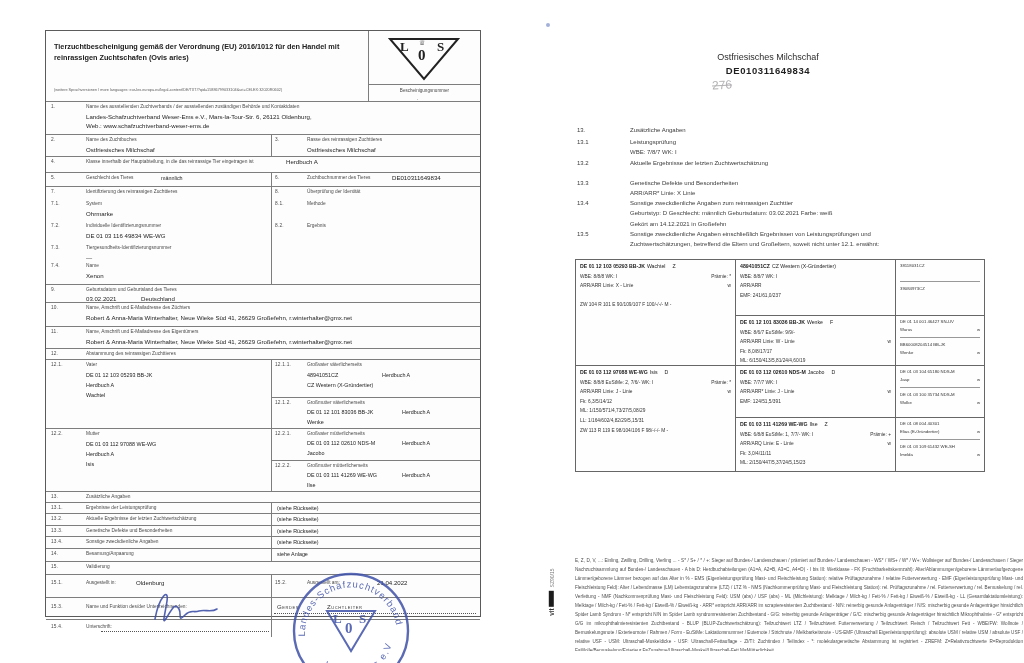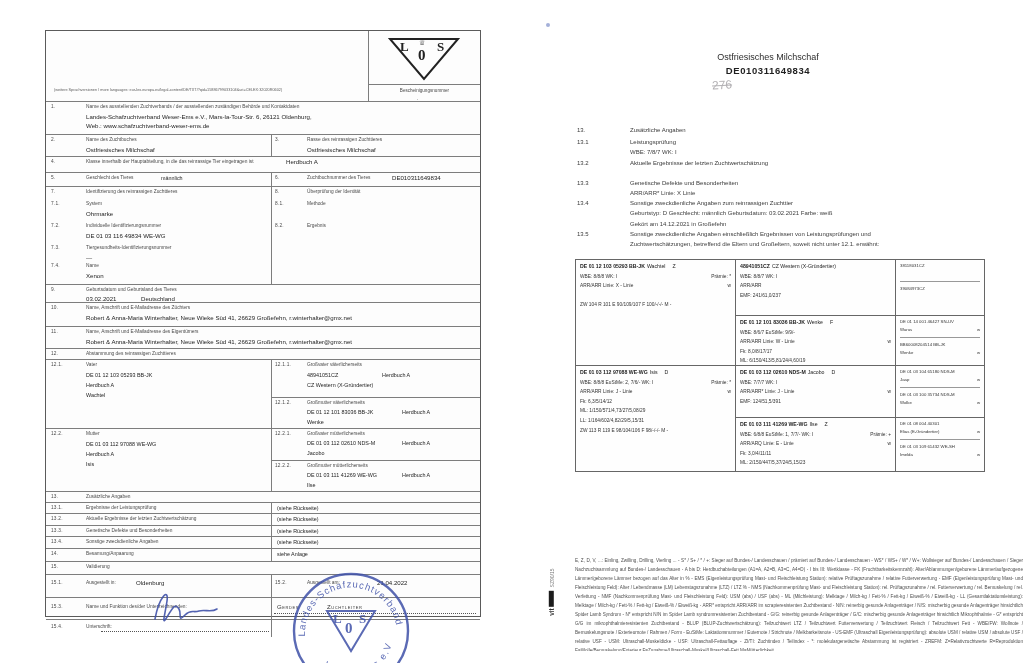--- a/index.html
+++ b/index.html
@@ -53,20 +53,21 @@
   .sig{position:absolute;left:95px;top:548px;}
 </style>
 </head>
 <body>
 
 <div class="sheet">
 
   <div class="lp">
 
     <div class="lrow" style="height:70px;border-top:none;">
+      <div class="hdr-title">Tierzuchtbescheinigung gemäß der Verordnung (EU) 2016/1012 für den Handel mit reinrassigen Zuchtschafen (Ovis aries)</div>
       <div class="hdr-lang">(weitere Sprachversionen / more languages: eur-lex.europa.eu/legal-content/DE/TXT/?qid=15886799033104&amp;uri=CELEX:32020R0602)</div>
       <div class="logobox">
         <svg width="74" height="48" viewBox="0 0 74 48" style="position:absolute;left:18px;top:3px;">
           <polygon points="3,5 71,5 37,45" fill="none" stroke="#222" stroke-width="2"></polygon>
           <text x="13" y="17" font-size="13" font-weight="bold" fill="#222" font-family="Liberation Serif, serif">L</text>
           <text x="50" y="17" font-size="13" font-weight="bold" fill="#222" font-family="Liberation Serif, serif">S</text>
           <text x="32" y="11" font-size="7" fill="#222">♕</text>
           <text x="31" y="26" font-size="15" font-weight="bold" fill="#222" font-family="Liberation Serif, serif">0</text>
         </svg>
         <div class="ldiv"></div>

